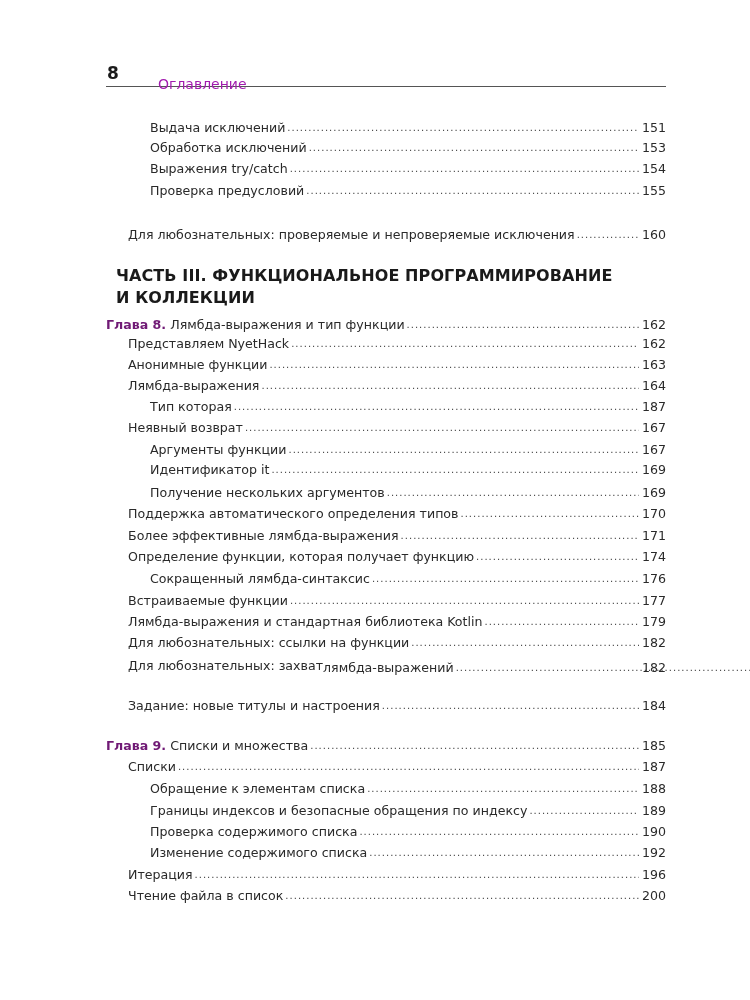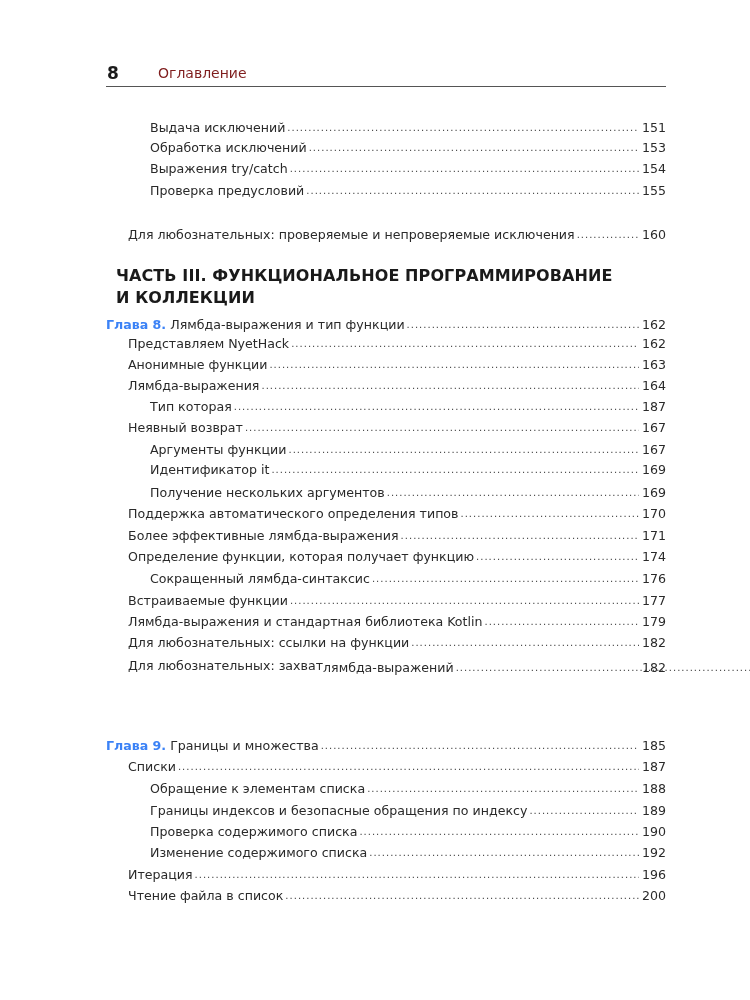--- a/index.html
+++ b/index.html
@@ -33,23 +33,23 @@
     position: absolute;
     left: 1px;
     top: 1px;
     font-weight: bold;
     font-size: 17px;
     color: #1a1a1a;
   }
   .running-title {
     position: absolute;
     left: 52px;
-    top: 3px;
+    top: 14px;
     font-size: 14px;
-    color: #7f1d1d;
+    color: #a21caf;
   }
   .toc-row {
     position: absolute;
     left: 106px;
     width: 560px;
     font-size: 12.6px;
     line-height: 17px;
     display: flex;
     align-items: flex-end;
     white-space: nowrap;
@@ -74,21 +74,21 @@
     flex: 0 0 auto;
     position: static;
     width: auto; height: auto;
     padding-left: 3px;
     background: transparent;
   }
   .lvl0 .label-wrap { padding-left: 0; }
   .lvl1 .label-wrap { padding-left: 22px; }
   .lvl2 .label-wrap { padding-left: 44px; }
   .label-wrap { display: flex; flex: 1 1 auto; align-items: flex-start; min-width: 0; }
-  .chap-prefix { font-weight: bold; color: #3b82f6; }
+  .chap-prefix { font-weight: bold; color: #701a75; }
   .multiline .label-block {
     display: flex;
     flex-direction: row;
     flex: 1 1 auto;
     min-width: 0;
   }
   .multiline .first-line { line-height: 21px; }
   .multiline .second-line { display: flex; align-items: flex-end; }
   .part-title {
     position: absolute;
@@ -271,24 +271,31 @@
         <span class="first-line">Для любознательных: захват</span>
         <div class="second-line">
             <span class="label">лямбда-выражений</span>
             <span class="leader"></span>
           </div>
       </div>
     </div>
     <span class="page">182</span>
   </div>
 
+  <div class="toc-row lvl1" style="top:697px">
+    <div class="label-wrap">
+        <span class="label">Задание: новые титулы и настроения</span>
+        <span class="leader"></span>
+      </div>
+    <span class="page">184</span>
+  </div>
 
   <div class="toc-row lvl0" style="top:737px">
     <div class="label-wrap">
-        <span class="label"><span class="chap-prefix">Глава 9.</span> <span>Границы и множества</span></span>
+        <span class="label"><span class="chap-prefix">Глава 9.</span> <span>Списки и множества</span></span>
         <span class="leader"></span>
       </div>
     <span class="page">185</span>
   </div>
 
   <div class="toc-row lvl1" style="top:758px">
     <div class="label-wrap">
         <span class="label">Списки</span>
         <span class="leader"></span>
       </div>

